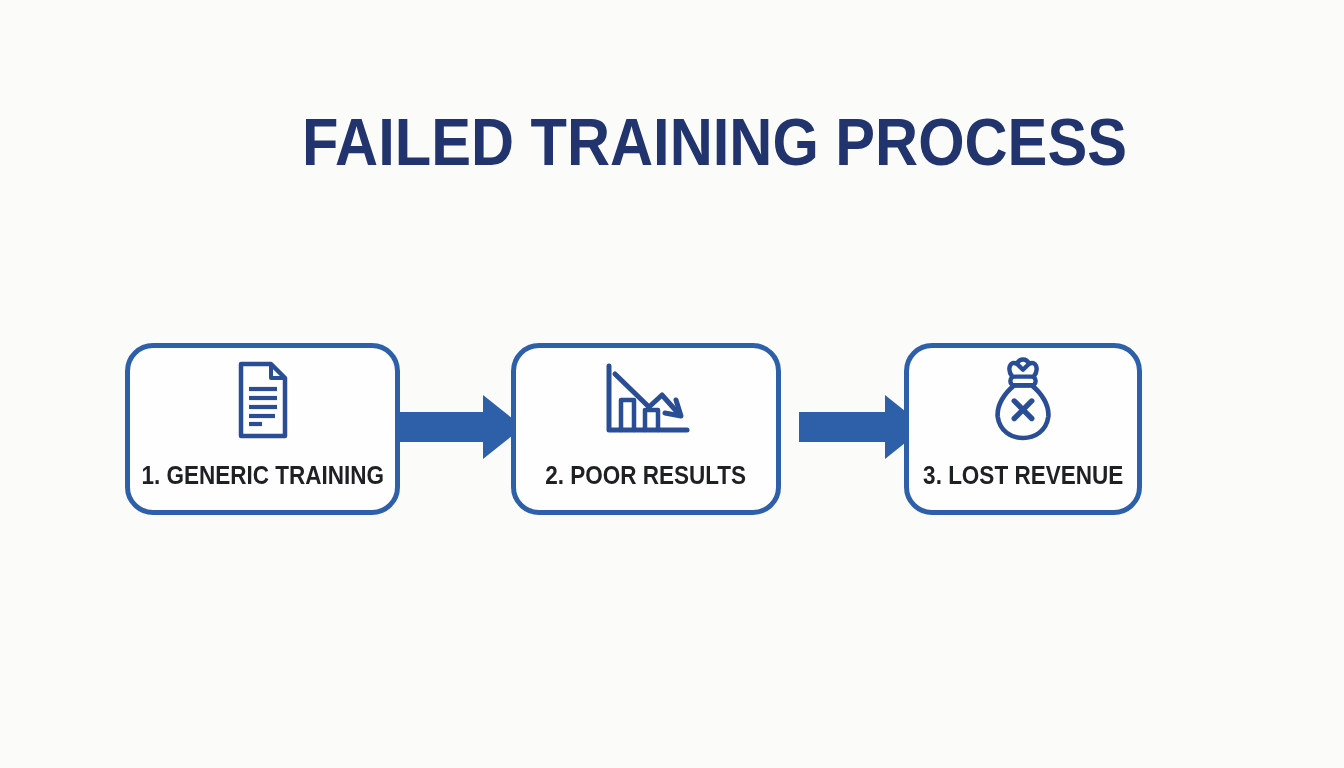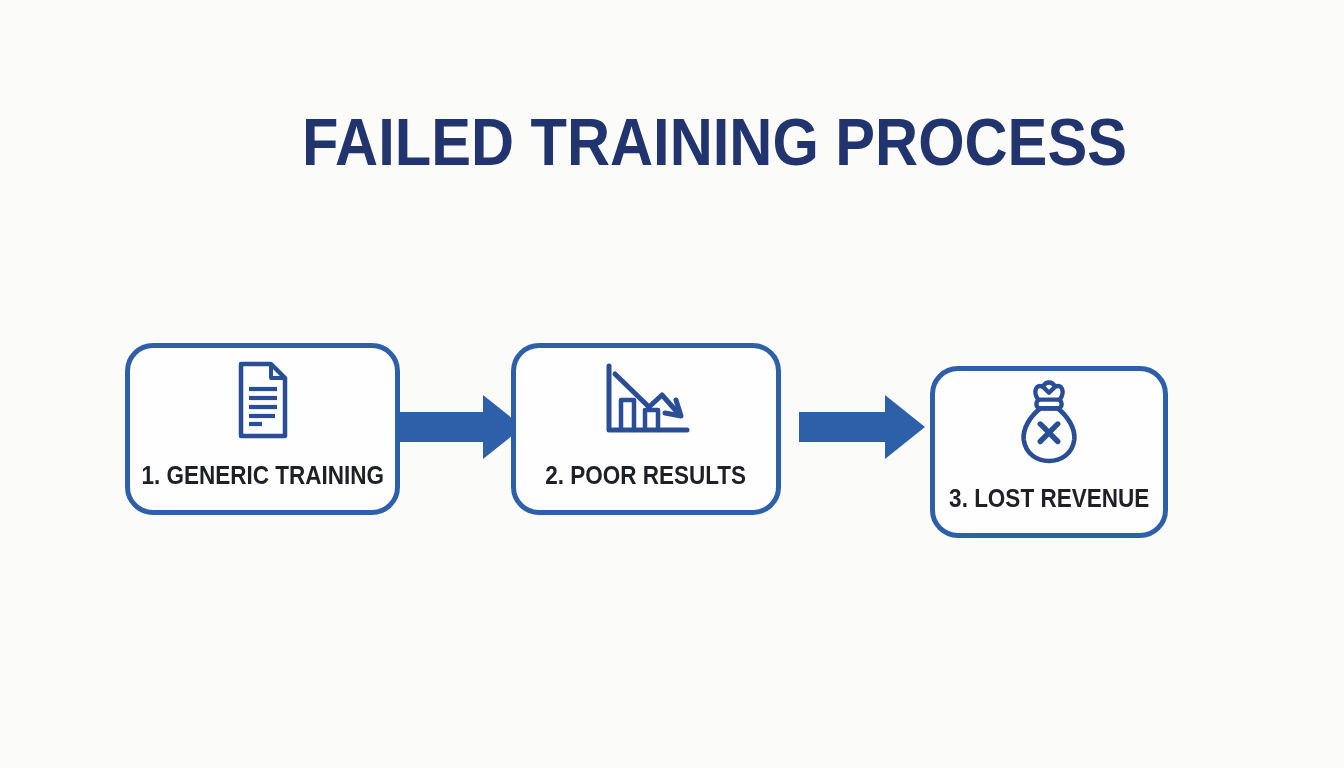--- a/index.html
+++ b/index.html
@@ -30,21 +30,21 @@
     position:absolute;top:343px;height:172px;
     background:#FEFEFE;
     border:5px solid #2E60AA;
     border-radius:28px;
     box-sizing:border-box;
     display:flex;flex-direction:column;align-items:center;
     padding-top:6px;
   }
   .card-1{left:125px;width:275px;}
   .card-2{left:511px;width:270px;}
-  .card-3{left:930px;width:238px;margin-top:23px;}
+  .card-3{left:904px;width:238px;}
 
   .icon-slot{
     height:92px;display:flex;align-items:center;justify-content:center;
   }
   .step-label{
     margin-top:14px;
     font-size:25px;line-height:30px;font-weight:bold;
     color:#1F2023;white-space:nowrap;
     text-align:center;
   }

